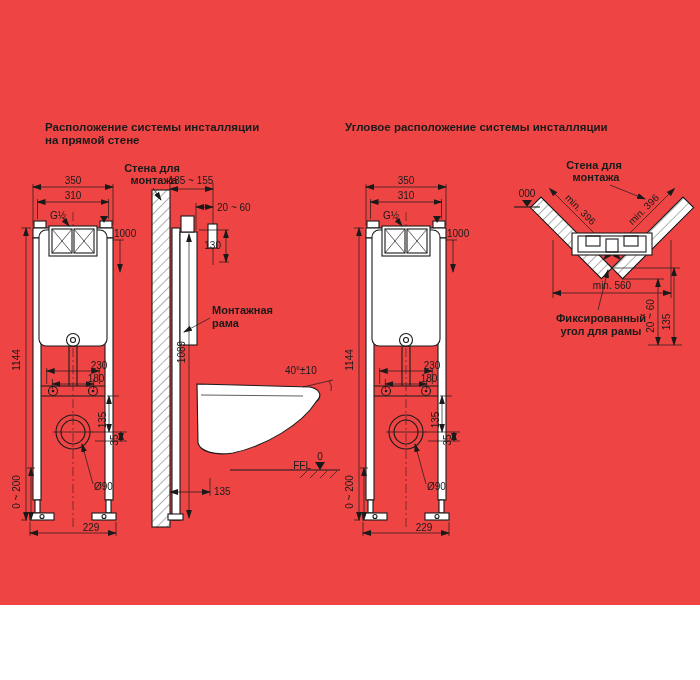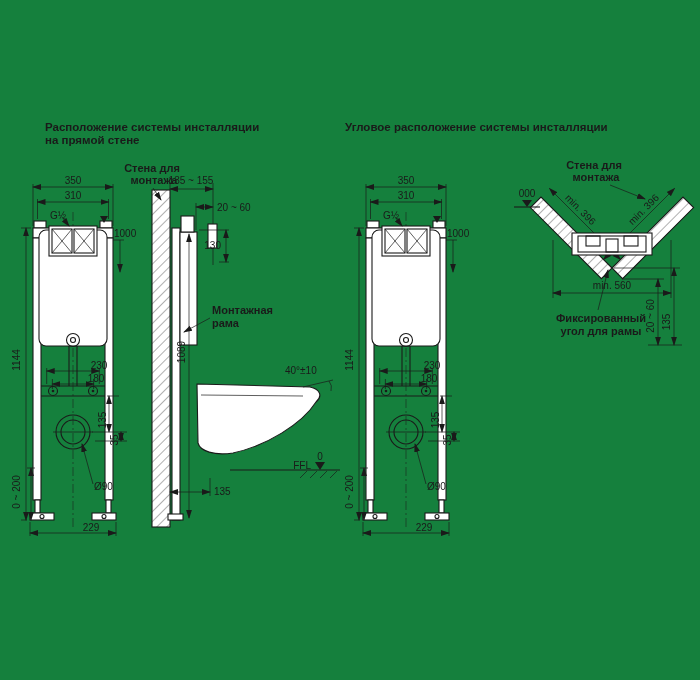--- a/index.html
+++ b/index.html
@@ -1,16 +1,16 @@
 <!DOCTYPE html>
 <html><head>
 <meta charset="utf-8">
 <style>
   html,body{margin:0;padding:0;background:#ffffff;}
-  .page{width:700px;height:680px;background:#15803d;position:relative;overflow:hidden;
+  .page{width:700px;height:605px;background:#ef4444;position:relative;overflow:hidden;
         font-family:"Liberation Sans",sans-serif;}
   svg text{font-family:"Liberation Sans",sans-serif;fill:#1a1a1a;}
   .t {font-size:11.5px;font-weight:700;}
   .b {font-size:11px;font-weight:700;}
   .dt{font-size:10px;}
   .g {stroke:#1a1a1a;stroke-width:1.1;fill:none;}
   .gf{stroke:#1a1a1a;stroke-width:1.1;fill:#ffffff;}
   .d {stroke:#1a1a1a;stroke-width:.7;fill:none;}
   .cl{stroke:#1a1a1a;stroke-width:.55;fill:none;stroke-dasharray:9 3 2 3;}
   .tri{fill:#1a1a1a;stroke:none;}

